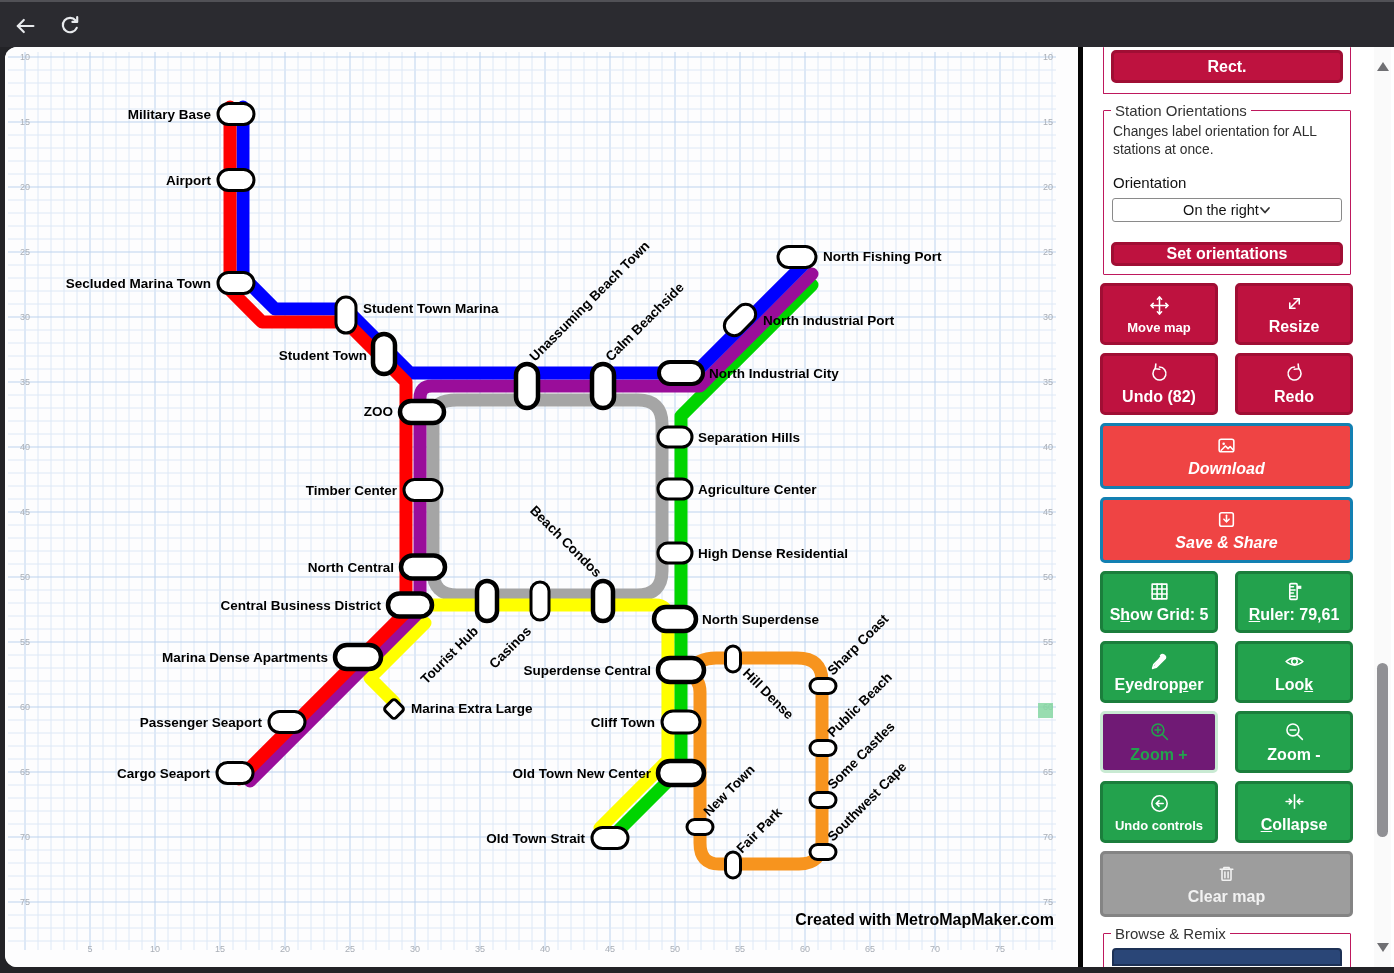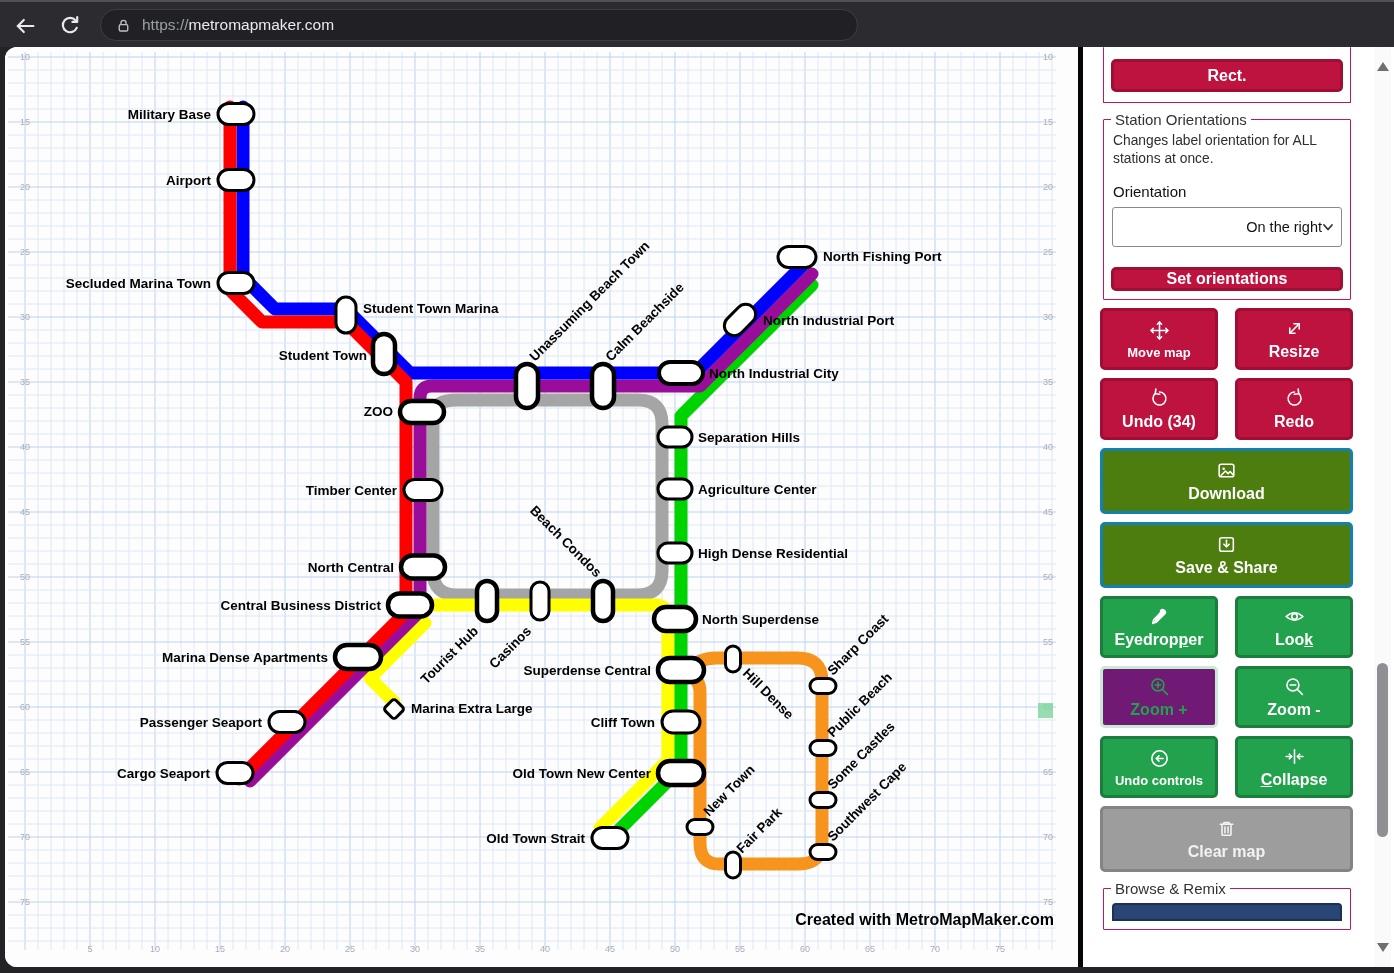--- a/index.html
+++ b/index.html
@@ -20,32 +20,32 @@
   .url-text .host{color:#e8eaed;}
   
   .page{position:absolute;top:47px;left:5px;width:1389px;height:920px;background:#fff;
     border-radius:12px 0 0 12px;overflow:hidden;}
   .map-pane{position:absolute;left:0;top:0;width:1073px;height:920px;background:#fdfdfe;}
   .divider{position:absolute;left:1073px;top:0;width:5px;height:100%;background:#060606;}
   .sidebar{position:absolute;left:1078px;top:0;width:292px;height:100%;background:#fff;box-sizing:border-box;}
   
   fieldset{border:1px solid #be185d;border-radius:1px;margin:0 24px 8px 20px;padding:2px 7px 8px;}
   fieldset legend{font-size:15px;color:#333;padding:0 4px;}
-  fieldset.cut{border-top:none;margin-top:0;padding-top:9px;}
+  fieldset.cut{border-top:none;margin-top:0;padding-top:0;}
   .desc{margin:2px 2px 0;font-size:13.8px;color:#2e2e2e;line-height:1.32;}
   .orient-label{font-weight:normal;font-size:15px;margin:15px 2px 7px;color:#111;}
   .select{height:22px;border:1px solid #8a8a8a;border-radius:3px;background:#fff;margin:0 1px;
-    display:flex;align-items:center;justify-content:flex-end;padding:8px 7px;font-size:14.5px;color:#111;cursor:pointer;}
+    display:flex;align-items:center;justify-content:center;padding:0 7px;font-size:14.5px;color:#111;cursor:pointer;}
   .select .chev{width:12px;height:12px;color:#333;}
   
   .btn{box-sizing:border-box;border-radius:5px;display:flex;flex-direction:column;align-items:center;justify-content:center;
     gap:5px;color:#fff;font-weight:bold;font-size:16px;cursor:pointer;border:3px solid transparent;line-height:1;}
   .btn .ic{width:21px;height:21px;}
   .btn.red{background:#be123f;border-color:#a00e34;}
-  .btn.blue{background:#4d7c0f;border-color:#1380b2;}
+  .btn.blue{background:#ef4444;border-color:#1380b2;font-style:italic;}
   .btn.green{background:#23a24d;border-color:#1b7e3c;}
   .btn.gray{background:#9d9d9d;border-color:#848484;color:#f2f2f2;}
   .btn.green-active{background:#701a75;color:#23a24d;border-color:#c9ead3;}
   .btn.sm{font-size:13px;}
   .btn-row{display:flex;gap:17px;margin:0 22px 8px 17px;}
   .btn-row .btn{flex:1;height:62px;}
   .btn-row .btn.full{height:66px;}
   .btn.bar{width:100%;height:24px;flex-direction:row;margin-top:20px;}
   .btn.rect{width:100%;height:33px;flex-direction:row;margin:3px 0 2px;}
   .browse-btn{margin:4px 1px 0;height:14px;background:#2a4677;border:2px solid #1d3155;border-radius:4px 4px 0 0;}
@@ -63,27 +63,20 @@
 
 <div class="chrome">
   <svg class="nav-ic back" viewBox="0 0 20 20" fill="none" stroke="currentColor" stroke-width="1.8" stroke-linecap="round" stroke-linejoin="round">
     <path d="M17,10 H4"></path>
       <polyline points="9,5 4,10 9,15"></polyline>
   </svg>
   <svg class="nav-ic reload" viewBox="0 0 20 20" fill="none" stroke="currentColor" stroke-width="1.8" stroke-linecap="round" stroke-linejoin="round">
     <path d="M15.6,11.5 a6,6 0 1 1 -0.9-6.1"></path>
       <polyline points="16,2.6 16,6.6 12,6.6"></polyline>
   </svg>
-  <div class="url-pill">
-    <svg class="lock" viewBox="0 0 20 20" fill="none" stroke="currentColor" stroke-width="1.6" stroke-linejoin="round">
-      <rect x="5" y="9" width="10" height="7.5" rx="1.5"></rect>
-        <path d="M7,9 V7 a3,3 0 0 1 6,0 V9"></path>
-    </svg>
-    <div class="url-text"><span class="scheme">https://</span><span class="host">metromapmaker.com</span></div>
-  </div>
 </div>
 
 <div class="page">
 
   <div class="map-pane">
     <svg id="map-svg" width="1073" height="920" viewBox="5 47 1073 920">
         <g>
           <line x1="25" y1="52" x2="25" y2="950" stroke="#bdd3ee" stroke-width="1"></line>
           <line x1="38" y1="52" x2="38" y2="950" stroke="#dde8f6" stroke-width="1"></line>
           <line x1="51" y1="52" x2="51" y2="950" stroke="#dde8f6" stroke-width="1"></line>
@@ -484,21 +477,21 @@
             </svg>
             <span class="lbl">Resize</span>
           </div>
         </div>
         <div class="btn-row">
           <div class="btn red">
             <svg viewBox="0 0 20 20" class="ic" fill="none" stroke="currentColor" stroke-width="1.5" stroke-linecap="round" stroke-linejoin="round">
               <path d="M6,5.2 A6.2,6.2 0 1 0 10,3.8"></path>
               <polyline points="6.5,1 6,5.4 10.2,6"></polyline>
             </svg>
-            <span class="lbl">Undo (34)</span>
+            <span class="lbl">Undo (82)</span>
           </div>
           <div class="btn red">
             <svg viewBox="0 0 20 20" class="ic" fill="none" stroke="currentColor" stroke-width="1.5" stroke-linecap="round" stroke-linejoin="round">
               <path d="M14,5.2 A6.2,6.2 0 1 1 10,3.8"></path>
               <polyline points="13.5,1 14,5.4 9.8,6"></polyline>
             </svg>
             <span class="lbl">Redo</span>
           </div>
         </div>
         <div class="btn-row">
@@ -512,20 +505,37 @@
           </div>
         </div>
         <div class="btn-row">
           <div class="btn blue full">
             <svg viewBox="0 0 20 20" class="ic" fill="none" stroke="currentColor" stroke-width="1.5" stroke-linecap="round" stroke-linejoin="round">
               <rect x="3.5" y="3.5" width="13" height="13" rx="2"></rect>
               <path d="M10,6 V12"></path>
               <polyline points="7.5,9.7 10,12.2 12.5,9.7"></polyline>
             </svg>
             <span class="lbl">Save &amp; Share</span>
+          </div>
+        </div>
+        <div class="btn-row">
+          <div class="btn green">
+            <svg viewBox="0 0 20 20" class="ic" fill="none" stroke="currentColor" stroke-width="1.5" stroke-linecap="round" stroke-linejoin="round">
+              <rect x="3" y="3" width="14" height="14"></rect>
+              <path d="M7.7,3 V17 M12.3,3 V17 M3,7.7 H17 M3,12.3 H17"></path>
+            </svg>
+            <span class="lbl">S<u>h</u>ow Grid: 5</span>
+          </div>
+          <div class="btn green">
+            <svg viewBox="0 0 20 20" class="ic" fill="none" stroke="currentColor" stroke-width="1.5" stroke-linecap="round" stroke-linejoin="round">
+              <rect x="5.5" y="2.5" width="7" height="15" rx="1"></rect>
+              <path d="M5.5,5.5 H9 M5.5,8.5 H10.5 M5.5,11.5 H9 M5.5,14.5 H10.5"></path>
+              <rect x="12.5" y="4.5" width="4" height="3" fill="currentColor" stroke="none"></rect>
+            </svg>
+            <span class="lbl"><u>R</u>uler: 79,61</span>
           </div>
         </div>
         <div class="btn-row">
           <div class="btn green">
             <svg viewBox="0 0 20 20" class="ic" fill="none" stroke="currentColor" stroke-width="1.5" stroke-linecap="round" stroke-linejoin="round">
               <path d="M3.5,16.5 L4.5,13 L12,5.5"></path>
               <path d="M11,4.5 a2.6,2.6 0 0 1 4.4,2.7 L7,15.5 L3.5,16.5" fill="currentColor"></path>
             </svg>
             <span class="lbl">Eyedrop<u>p</u>er</span>
           </div>

